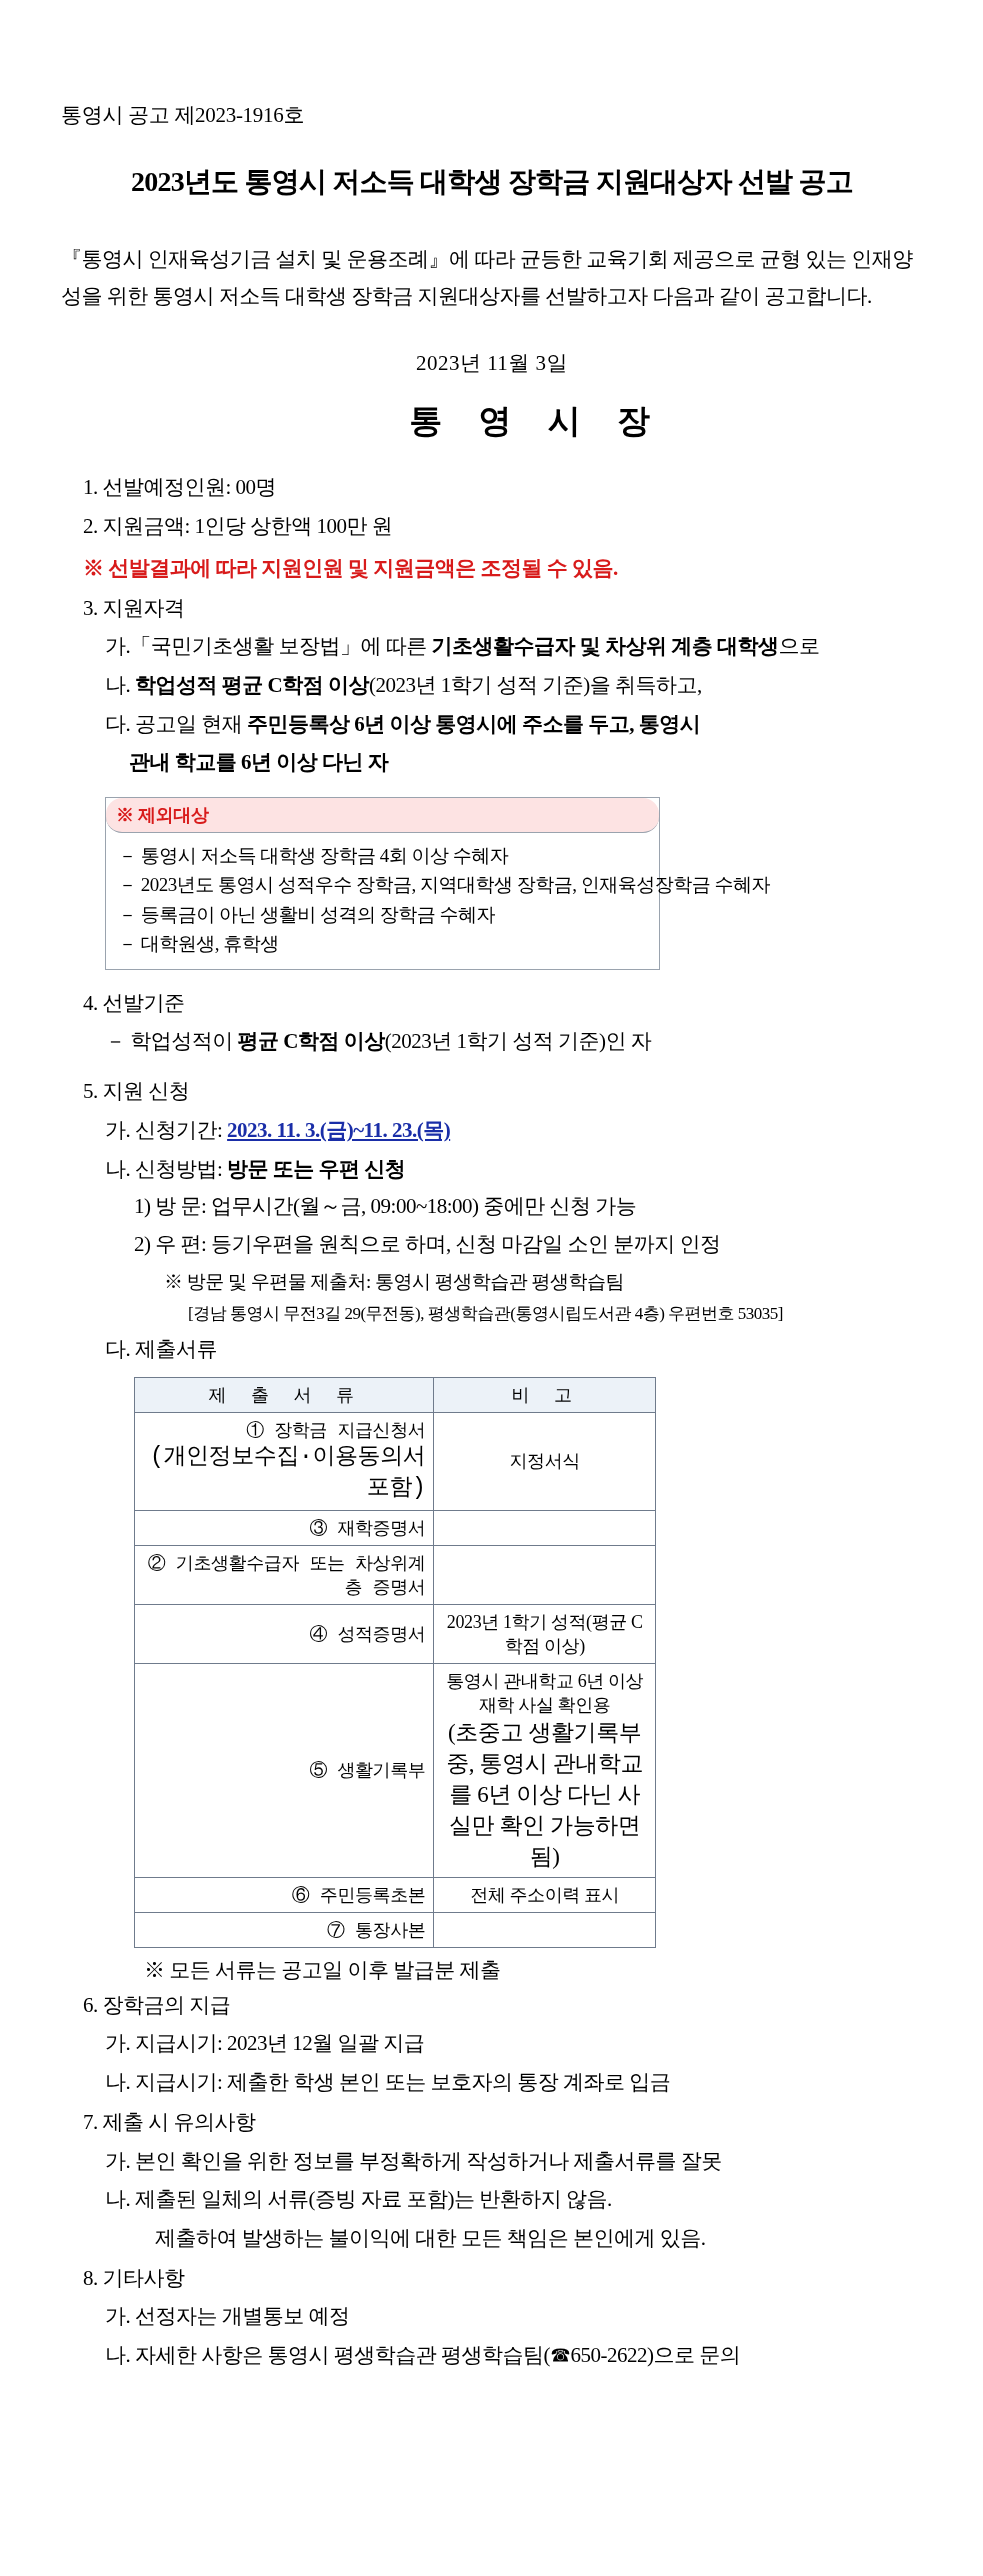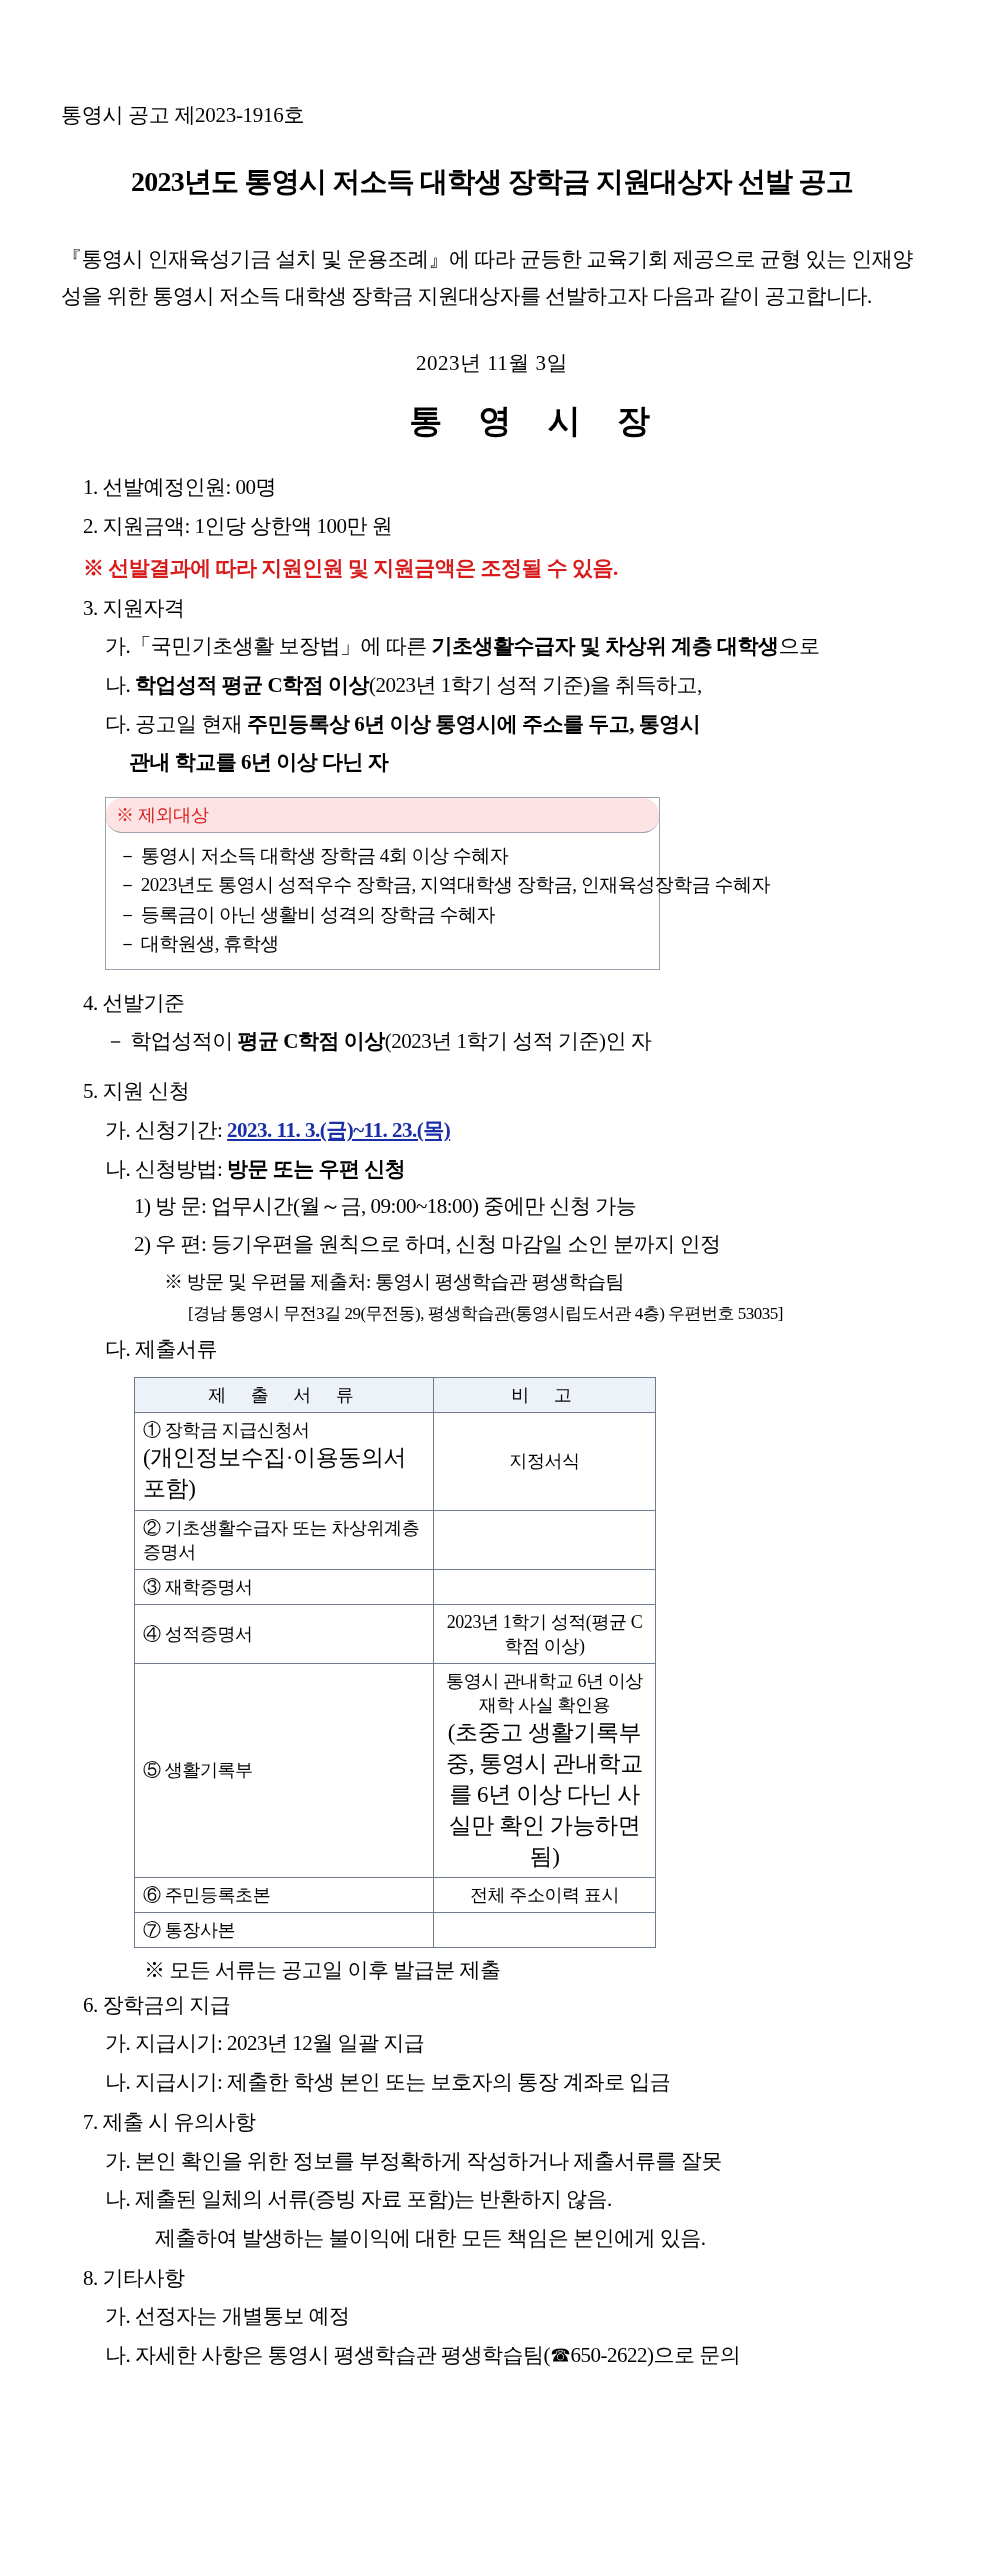--- a/index.html
+++ b/index.html
@@ -93,21 +93,21 @@
   .excl-box {
     margin: 16px 0 16px 44px;
     width: 555px;
     border: 1px solid #9aa3ae;
     box-sizing: border-box;
   }
   .excl-head {
     background: #fde3e3;
     border-bottom: 1px solid #9aa3ae;
     color: #d81b1b;
-    font-weight: normal;
+    font-weight: bold;
     font-size: 18px;
     padding: 5px 10px;
     letter-spacing: -0.3px;
     border-radius: 16px;
   }
   .excl-body {
     padding: 8px 12px 10px 12px;
     font-size: 19px;
     line-height: 1.55;
     letter-spacing: -0.5px;
@@ -143,21 +143,22 @@
     background: #ecf2f8;
     font-weight: normal;
     text-align: center;
     letter-spacing: 10px;
     padding-left: 12px;
   }
   table.docs td.c {
     text-align: center;
   }
   table.docs td.left {
-    text-align: left;
+    text-align: right;
+    font-family: Liberation Mono, monospace;
   }
   .col-a { width: 347px; }
   .col-b { width: 248px; }
   .sub {
     font-size: 23px;
     display: block;
     line-height: 1.35;
   }
   .after-table {
     font-size: 21px;
@@ -250,25 +251,25 @@
     </thead>
     <tbody>
       <tr>
         <td class="left">
           <span>① 장학금 지급신청서</span>
           <span class="sub">(개인정보수집·이용동의서 포함)</span>
         </td>
         <td class="c">지정서식</td>
       </tr>
       <tr>
+        <td class="left">③ 재학증명서</td>
+        <td class="c"></td>
+      </tr>
+      <tr>
         <td class="left">② 기초생활수급자 또는 차상위계층 증명서</td>
-        <td class="c"></td>
-      </tr>
-      <tr>
-        <td class="left">③ 재학증명서</td>
         <td class="c"></td>
       </tr>
       <tr>
         <td class="left">④ 성적증명서</td>
         <td class="c">2023년 1학기 성적(평균 C학점 이상)</td>
       </tr>
       <tr>
         <td class="left">⑤ 생활기록부</td>
         <td class="c">
           <span>통영시 관내학교 6년 이상 재학 사실 확인용</span>

